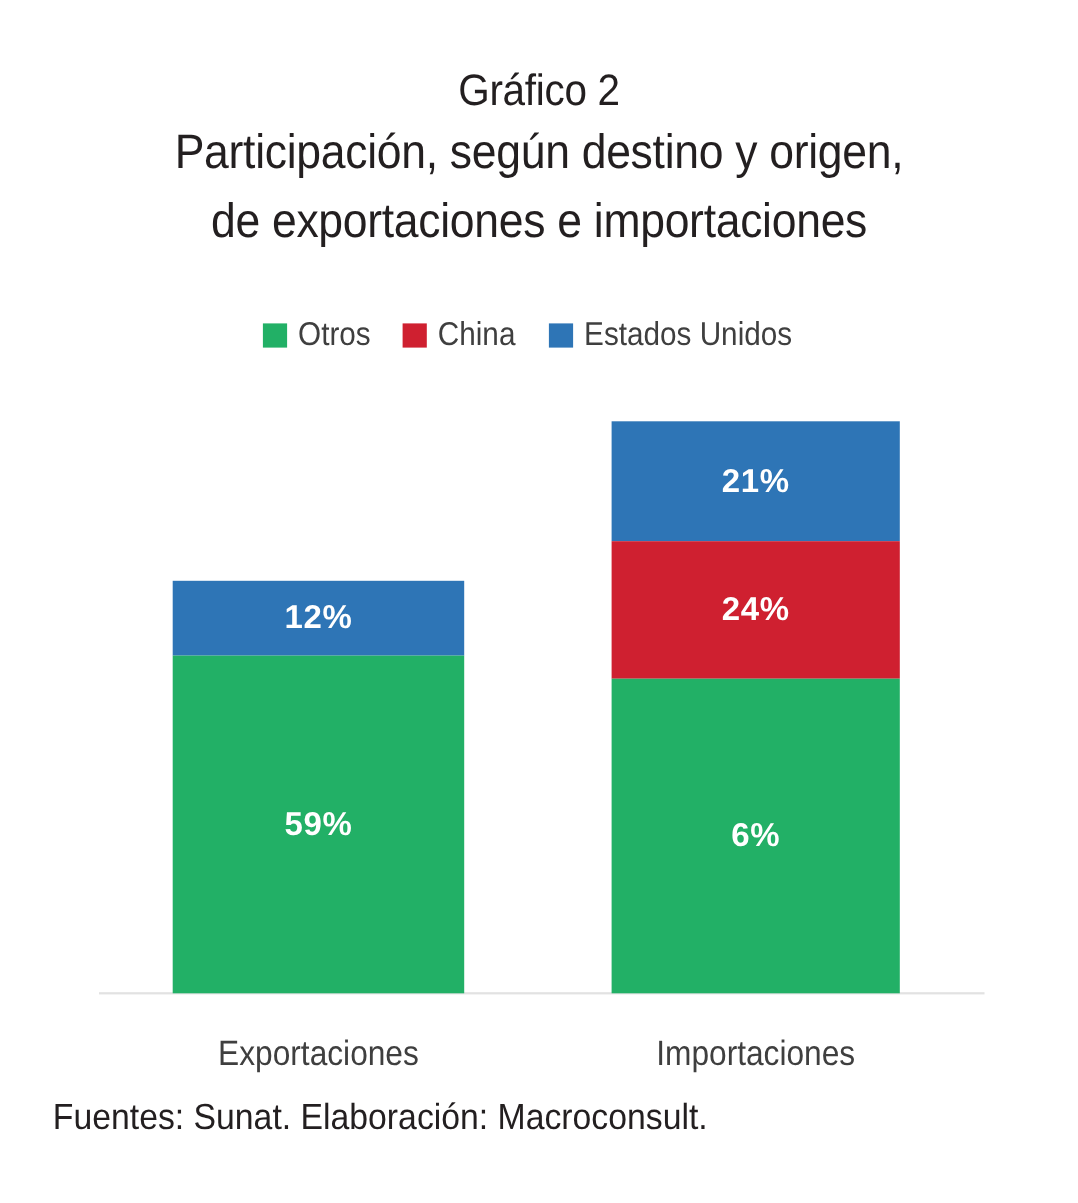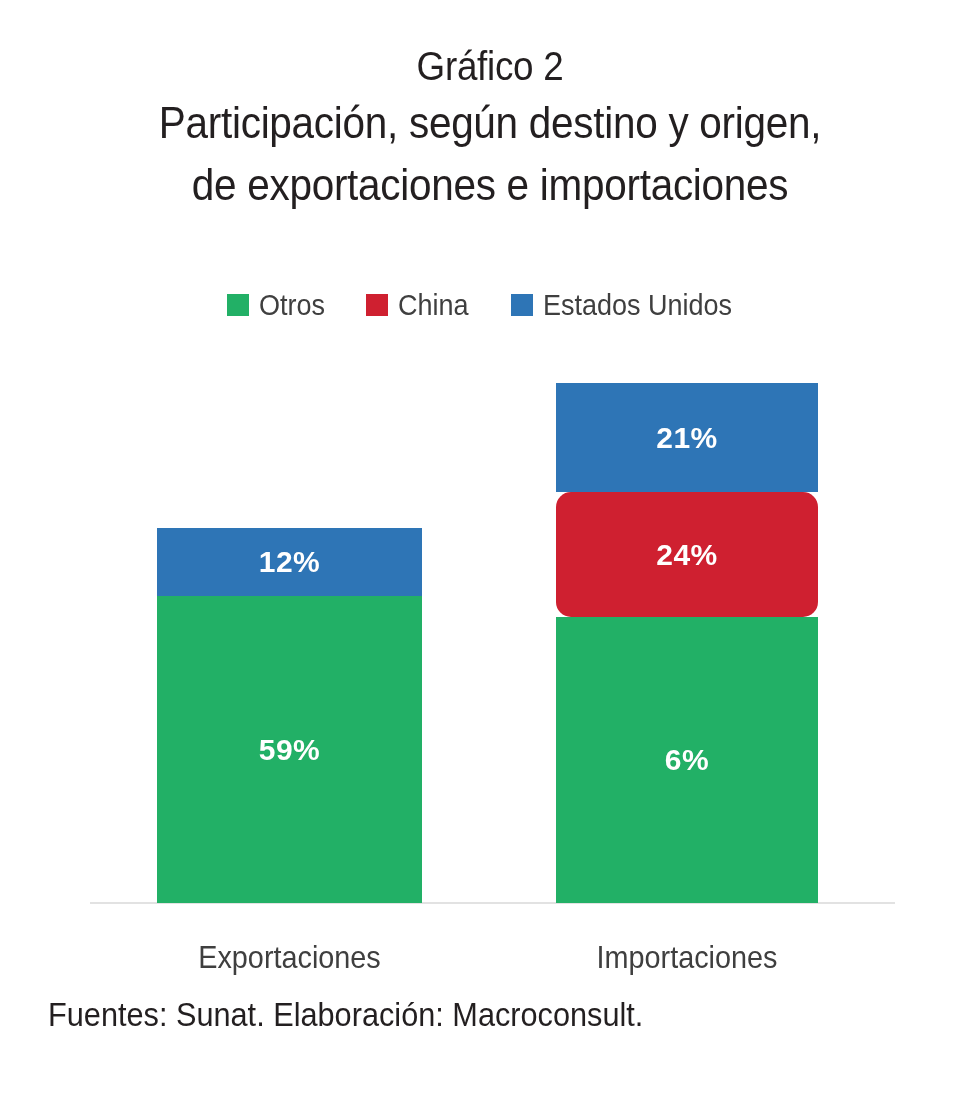--- a/index.html
+++ b/index.html
@@ -20,21 +20,21 @@
     position: relative;
     width: 980px;
     height: 1094px;
     background: #ffffff;
   }
 
   
   .title-block {
     position: absolute;
     left: 0;
-    top: 40px;
+    top: 56px;
     width: 980px;
     text-align: center;
   }
   .title-line {
     display: block;
     font-family: "Liberation Sans", sans-serif;
     font-weight: 400;
     color: #231f20;
     letter-spacing: -0.3px;
     transform: scaleX(0.92);
@@ -55,21 +55,21 @@
 
   
   .legend {
     position: absolute;
     left: 0;
     top: 290px;
     width: 980px;
     display: flex;
     justify-content: center;
     align-items: center;
-    gap: 34px;
+    gap: 22px;
   }
   .legend-item {
     display: flex;
     align-items: center;
     gap: 10px;
   }
   .legend-swatch {
     width: 22px;
     height: 22px;
     display: block;
@@ -197,21 +197,21 @@
       </div>
       <div class="seg" style="height: 306.8px; background: rgb(34, 176, 102); align-items: center;">
         <span class="seg-label">59%</span>
       </div>
     </div>
 
     <div class="bar bar-importaciones">
       <div class="seg" style="height: 109.2px; background: rgb(46, 117, 182);">
         <span class="seg-label">21%</span>
       </div>
-      <div class="seg" style="height: 124.8px; background: rgb(207, 32, 48); border-radius: 15px;">
+      <div class="seg" style="height: 124.8px; background: rgb(207, 32, 48);">
         <span class="seg-label">24%</span>
       </div>
       <div class="seg" style="height: 286px; background: rgb(34, 176, 102);">
         <span class="seg-label">6%</span>
       </div>
     </div>
 
     <div class="cat-label c1">Exportaciones</div>
     <div class="cat-label c2">Importaciones</div>
   </div>

